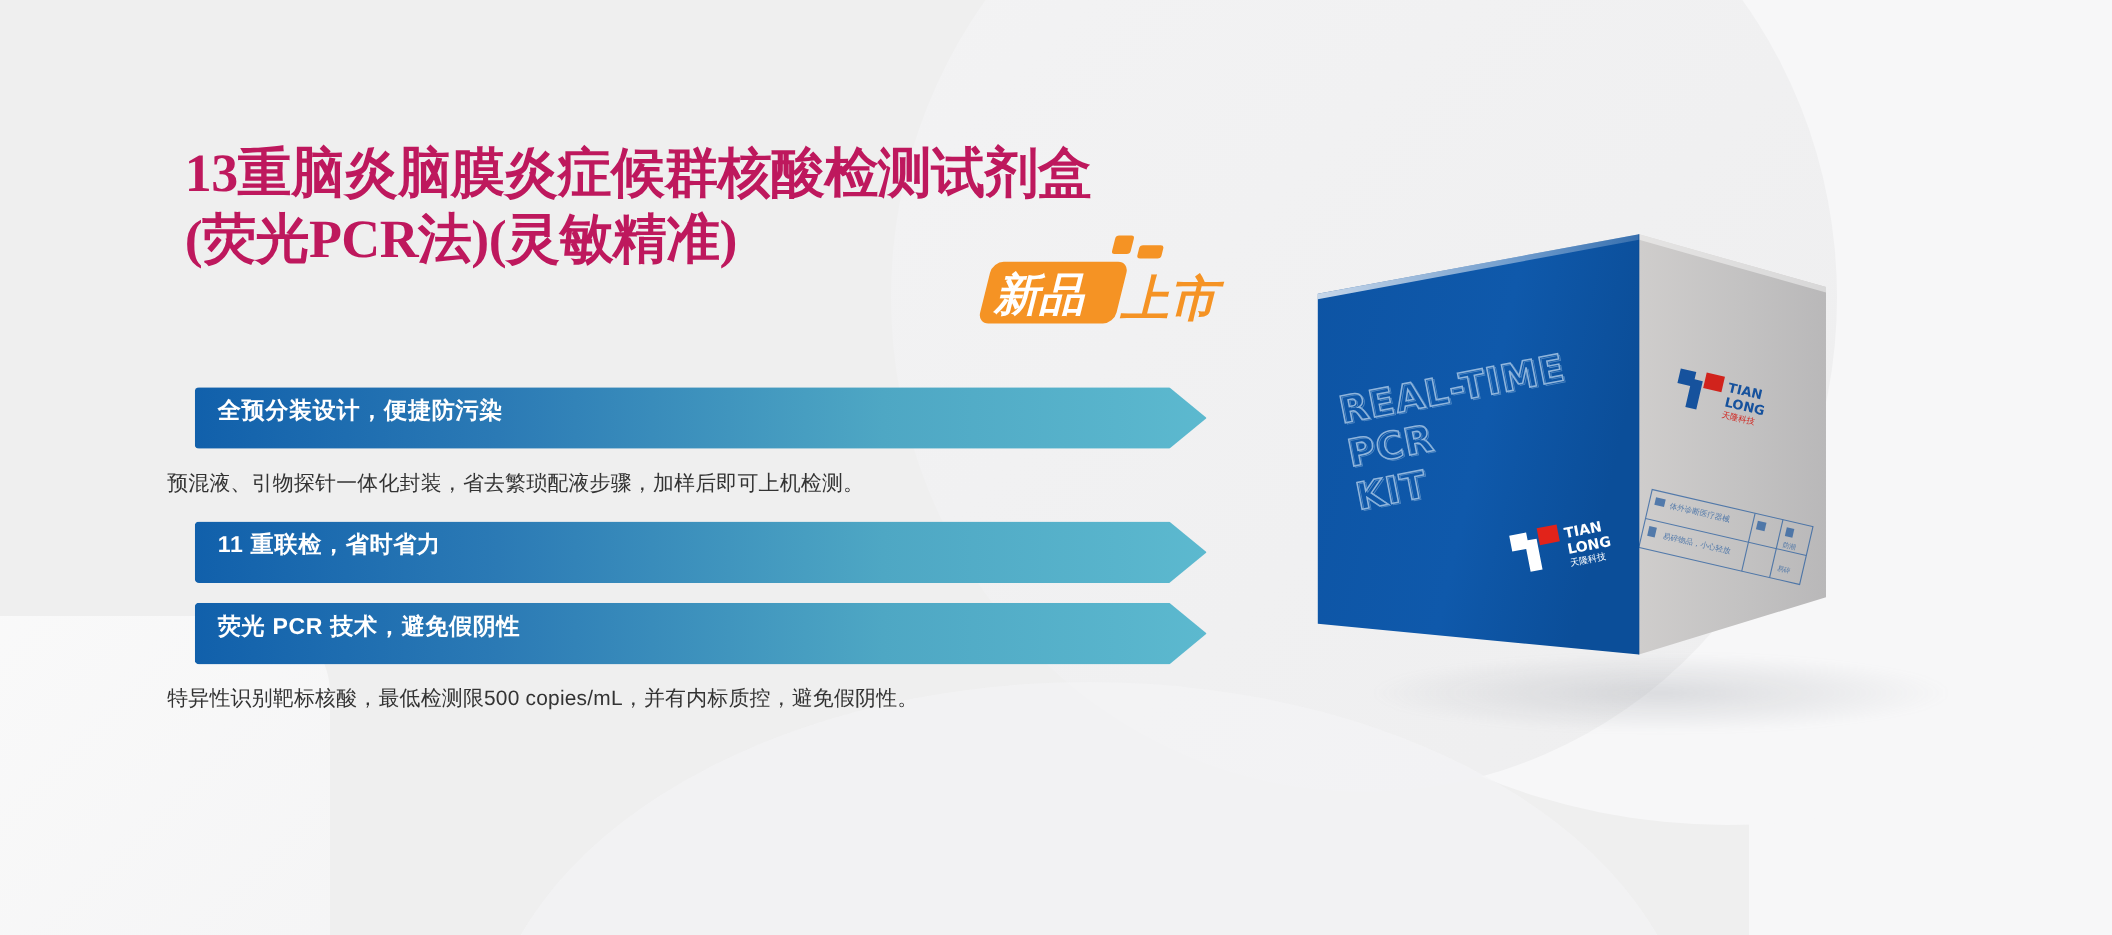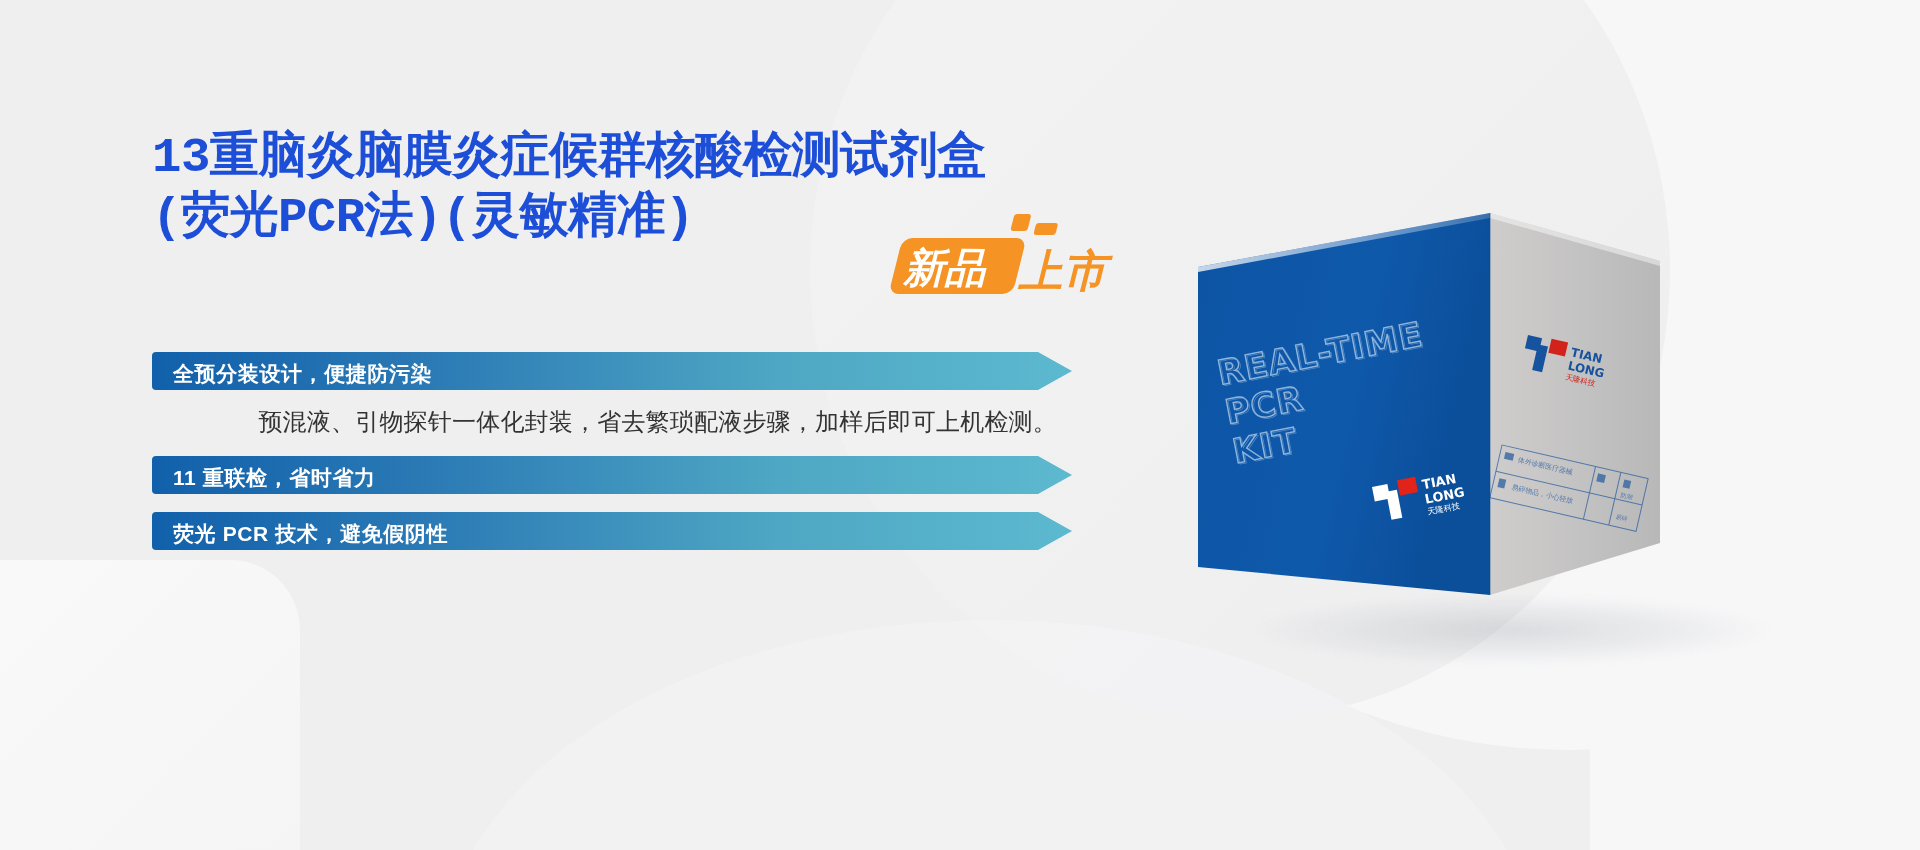--- a/index.html
+++ b/index.html
@@ -56,70 +56,71 @@
   
   .content {
     position: absolute;
     left: 152px; top: 0;
     width: 1010px; height: 850px;
     z-index: 5;
   }
 
   .title-block { position: absolute; left: 0; top: 128px; }
   .title-line {
-    font-family: Liberation Mono, monospace;
+    font-family: Liberation Serif, serif;
     font-weight: bold;
     font-size: 49px;
     line-height: 60px;
     letter-spacing: -0.5px;
-    color: #1d4ed8;
+    color: #be185d;
     white-space: nowrap;
+    margin-left: 16px;
   }
 
   
   .badge {
     position: absolute;
     left: 735px; top: 212px;
     width: 250px; height: 98px;
     z-index: 7;
   }
   .badge svg { display: block; }
 
   
   .features { position: absolute; left: 0; top: 352px; width: 960px; }
   .feature { margin-bottom: 18px; }
   .feature-bar {
     position: relative;
-    height: 38px;
+    height: 56px;
     width: 920px;
+    margin-left: 25px;
   }
   .feature-bar .bar-bg {
     position: absolute; inset: 0;
     background: linear-gradient(90deg, #1160ab 0%, #2b7ab5 30%, #4ea7c4 68%, #5cb9cf 100%);
     border-radius: 4px 0 0 4px;
     clip-path: polygon(0 0, calc(100% - 34px) 0, 100% 50%, calc(100% - 34px) 100%, 0 100%);
   }
   .feature-bar .bar-text {
     position: relative;
     color: #ffffff;
     font-weight: bold;
     font-size: 21px;
     line-height: 43px;
     padding-left: 21px;
     letter-spacing: .6px;
     white-space: nowrap;
   }
   .feature-desc {
     margin-top: 15px;
-    font-size: 24px;
+    font-size: 19px;
     line-height: 33px;
     color: #333333;
     letter-spacing: .2px;
     max-width: 905px;
-    text-align: right;
   }
 
   
   .product {
     position: absolute;
     left: 1190px; top: 195px;
     width: 620px; height: 520px;
     z-index: 6;
   }
   .product svg { display: block; overflow: visible; }
@@ -191,20 +192,21 @@
           <div class="bar-bg"></div>
           <div class="bar-text">11 重联检，省时省力</div>
         </div>
       </div>
 
       <div class="feature">
         <div class="feature-bar">
           <div class="bar-bg"></div>
           <div class="bar-text">荧光 PCR 技术，避免假阴性</div>
         </div>
+        <div class="feature-desc">特异性识别靶标核酸，最低检测限500 copies/mL，并有内标质控，避免假阴性。</div>
       </div>
 
     </div>
   </div>
 
   <div class="product">
     <div class="bx-shadow"></div>
     <svg width="620" height="520" viewBox="0 0 620 520">
       <defs>
         <linearGradient id="topFace" x1="0" y1="0" x2="1" y2="1">

